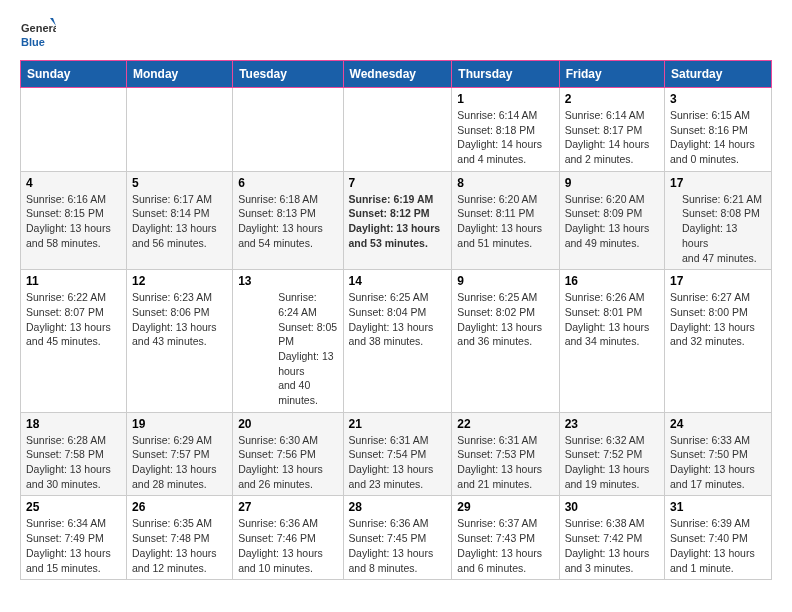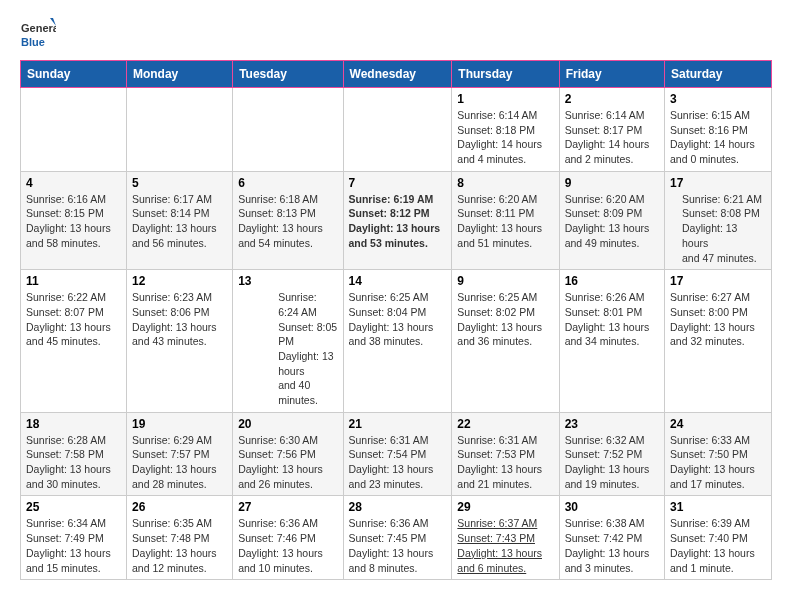--- a/index.html
+++ b/index.html
@@ -310,21 +310,21 @@
         </td>
         <td>
           <div class="day-number">28</div>
           <div class="day-info" style="white-space: pre-line;">Sunrise: 6:36 AM
 Sunset: 7:45 PM
 Daylight: 13 hours
 and 8 minutes.</div>
         </td>
         <td>
           <div class="day-number">29</div>
-          <div class="day-info" style="white-space: pre-line; text-decoration: underline;">Sunrise: 6:37 AM
+          <div class="day-info" style="white-space: pre-line;">Sunrise: 6:37 AM
 Sunset: 7:43 PM
 Daylight: 13 hours
 and 6 minutes.</div>
         </td>
         <td>
           <div class="day-number">30</div>
           <div class="day-info" style="white-space: pre-line;">Sunrise: 6:38 AM
 Sunset: 7:42 PM
 Daylight: 13 hours
 and 3 minutes.</div>

